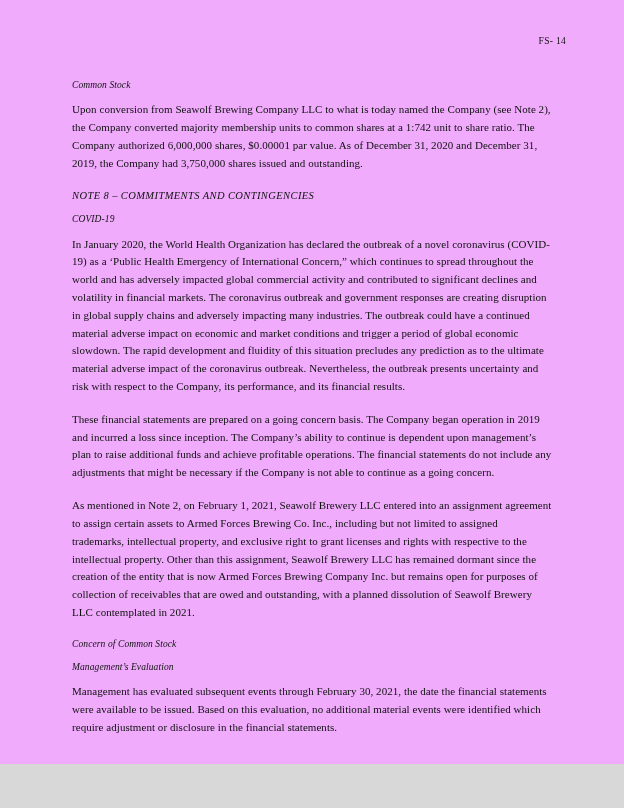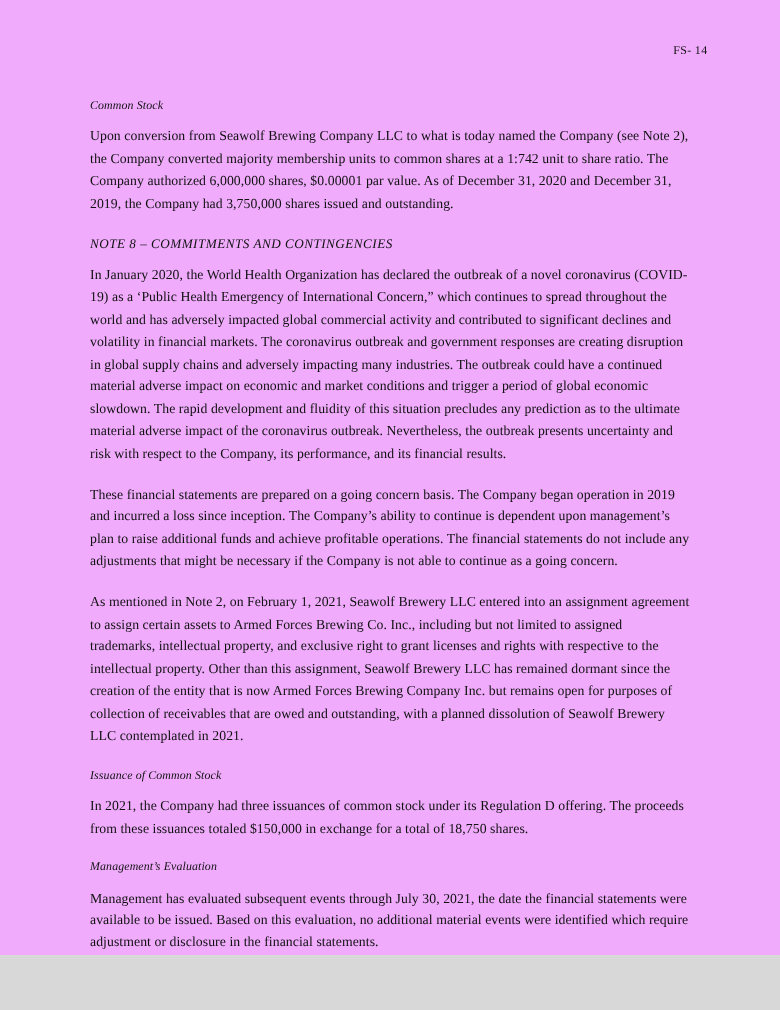--- a/index.html
+++ b/index.html
@@ -63,31 +63,31 @@
 
   <div class="content">
 
     <div class="heading">Common Stock</div>
 
     <p class="para">Upon conversion from Seawolf Brewing Company LLC to what is today named the Company (see Note 2), the Company converted majority membership units to common shares at a 1:742 unit to share ratio. The Company authorized 6,000,000 shares, $0.00001 par value. As of December 31, 2020 and December 31, 2019, the Company had 3,750,000 shares issued and outstanding.</p>
 
     <div class="heading big">NOTE 8 – COMMITMENTS AND CONTINGENCIES</div>
 
 
+    <div class="heading">COVID-19</div>
 
     <p class="para">In January 2020, the World Health Organization has declared the outbreak of a novel coronavirus (COVID-19) as a ‘Public Health Emergency of International Concern,” which continues to spread throughout the world and has adversely impacted global commercial activity and contributed to significant declines and volatility in financial markets. The coronavirus outbreak and government responses are creating disruption in global supply chains and adversely impacting many industries. The outbreak could have a continued material adverse impact on economic and market conditions and trigger a period of global economic slowdown. The rapid development and fluidity of this situation precludes any prediction as to the ultimate material adverse impact of the coronavirus outbreak. Nevertheless, the outbreak presents uncertainty and risk with respect to the Company, its performance, and its financial results.</p>
 
 
     <p class="para">These financial statements are prepared on a going concern basis.  The Company began operation in 2019 and incurred a loss since inception. The Company’s ability to continue is dependent upon management’s plan to raise additional funds and achieve profitable operations.  The financial statements do not include any adjustments that might be necessary if the Company is not able to continue as a going concern.</p>
 
 
     <p class="para">As mentioned in Note 2, on February 1, 2021, Seawolf Brewery LLC entered into an assignment agreement to assign certain assets to Armed Forces Brewing Co. Inc., including but not limited to assigned trademarks, intellectual property, and exclusive right to grant licenses and rights with respective to the intellectual property. Other than this assignment, Seawolf Brewery LLC has remained dormant since the creation of the entity that is now Armed Forces Brewing Company Inc. but remains open for purposes of collection of receivables that are owed and outstanding, with a planned dissolution of Seawolf Brewery LLC contemplated in 2021.</p>
 
-    <div class="heading">Issuance of Common Stock</div>
+    <div class="heading">Concern of Common Stock</div>
 
-    <p class="para">In 2021, the Company had three issuances of common stock under its Regulation D offering.  The proceeds from these issuances totaled $150,000 in exchange for a total of 18,750 shares.</p>
 
     <div class="heading">Management’s Evaluation</div>
 
-    <p class="para">Management has evaluated subsequent events through July 30, 2021, the date the financial statements were available to be issued. Based on this evaluation, no additional material events were identified which require adjustment or disclosure in the financial statements.</p>
+    <p class="para">Management has evaluated subsequent events through February 30, 2021, the date the financial statements were available to be issued. Based on this evaluation, no additional material events were identified which require adjustment or disclosure in the financial statements.</p>
 
   </div>
 </div>
 
 </body></html>

